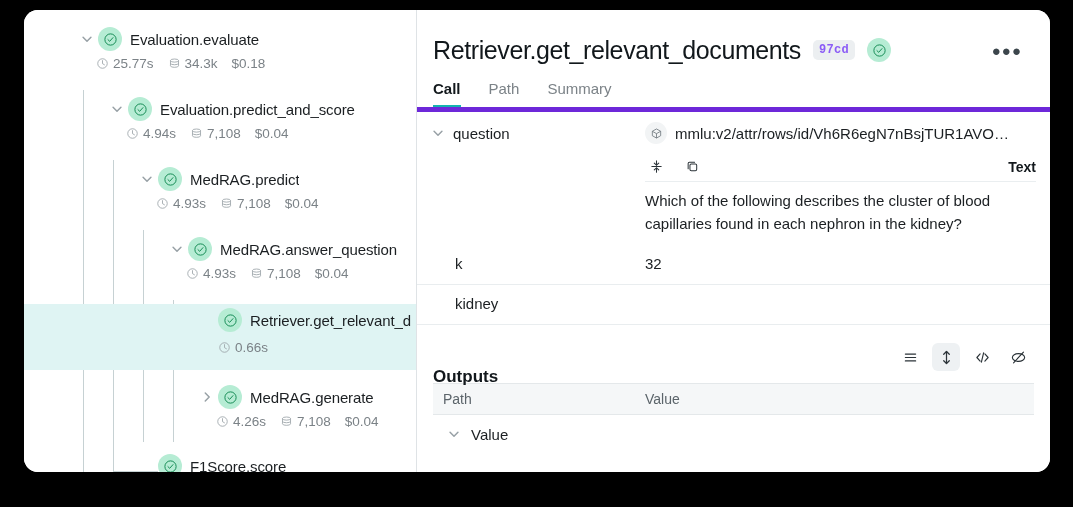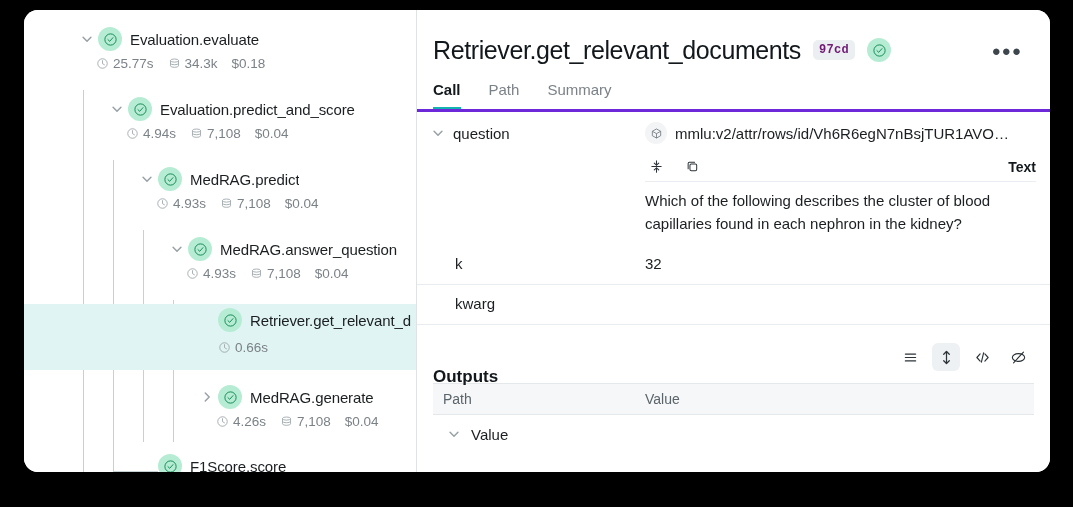--- a/index.html
+++ b/index.html
@@ -101,21 +101,21 @@
   #detail-title {
     font-size: 25px;
     color: #12181c;
     font-weight: 400;
     letter-spacing: -0.4px;
     white-space: nowrap;
   }
   #id-badge {
     margin-left: 12px;
     background: #eceff1;
-    color: #701a75;
+    color: #8b5cf6;
     border-radius: 5px;
     font-family: "Liberation Mono", monospace;
     font-size: 12px;
     font-weight: bold;
     padding: 3px 6px;
     letter-spacing: 0.3px;
   }
   #header-status {
     margin-left: 12px;
     width: 24px; height: 24px;
@@ -128,24 +128,23 @@
     color: #3c464c;
     font-size: 15px;
     letter-spacing: 1px;
     cursor: pointer;
     padding: 2px 6px;
     font-weight: bold;
   }
 
   #tab-bar {
     display: flex;
-    align-items: flex-end;
     gap: 28px;
     padding: 8px 0 0 16px;
-    border-bottom: 3px solid #6d28d9;
+    border-bottom: 5px solid #6d28d9;
     height: 40px;
   }
   .tab {
     font-size: 15px;
     color: #7b8287;
     padding-bottom: 9px;
     cursor: pointer;
     border-bottom: 2px solid transparent;
     white-space: nowrap;
   }
@@ -580,21 +579,21 @@
 
       <div class="kv-row">
         <div class="kv-key" style="padding-left:38px;">
           <span>k</span>
         </div>
         <div class="kv-val">32</div>
       </div>
 
       <div class="kv-row">
         <div class="kv-key" style="padding-left:38px;">
-          <span>kwarg</span>
+          <span>kidney</span>
         </div>
         <div class="kv-val"></div>
       </div>
     </div>
 
     <div id="outputs-section">
       <div id="outputs-header">
         <span id="outputs-title">Outputs</span>
         <span id="outputs-tools">
           <span class="tool-icon">

